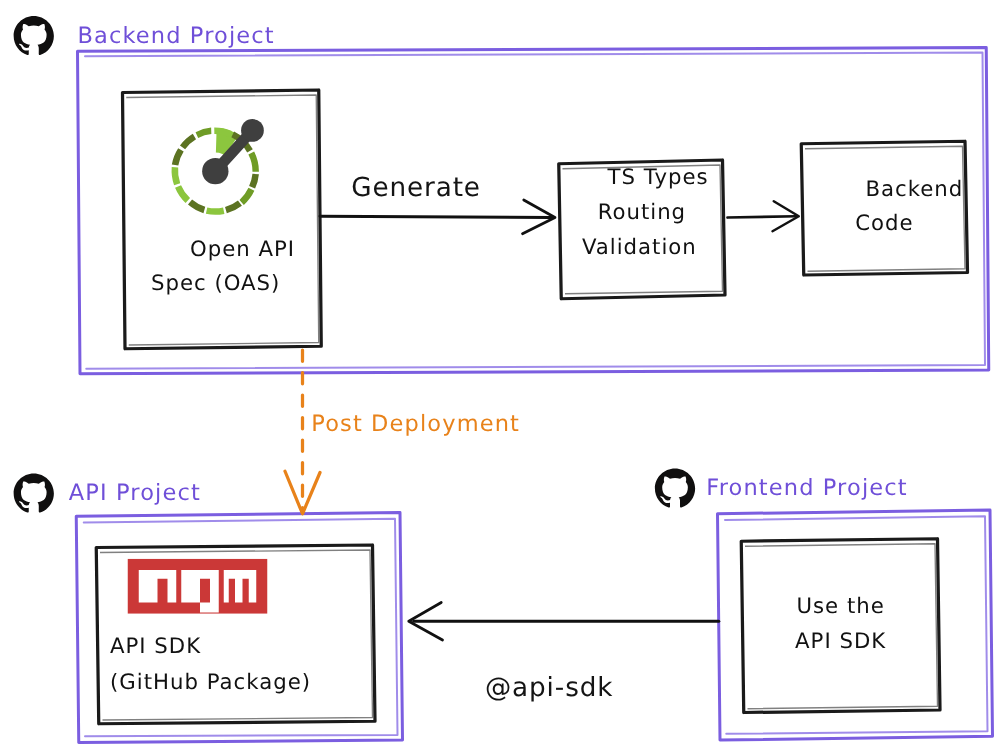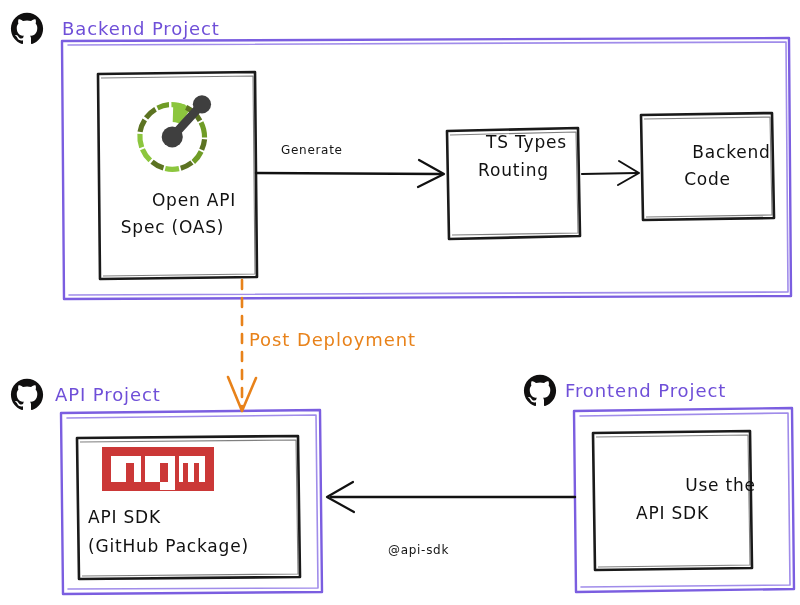--- a/index.html
+++ b/index.html
@@ -34,21 +34,21 @@
     text-align: center;
     color: #111111;
     font-size: 17px;
     line-height: 25px;
     letter-spacing: 0.8px;
     white-space: pre;
   }
   .edge-label {
     position: absolute;
     color: #141414;
-    font-size: 12px;
+    font-size: 21px;
     line-height: 24px;
     letter-spacing: 0.7px;
     white-space: pre;
   }
   .group-title {
     position: absolute;
     color: #6f4fd8;
     font-size: 18px;
     letter-spacing: 0.9px;
     white-space: pre;
@@ -195,28 +195,29 @@
     <path fill="#ffffff" d="M9 9 h30 v26 h-7 v-19 h-8 v19 h-15 z"></path>
     <path fill="#ffffff" d="M43 9 h30 v34 h-15 v-8 h8 v-19 h-8 v19 h-15 z"></path>
     <path fill="#ffffff" d="M77 9 h26 v26 h-6 v-19 h-5 v19 h-6 v-19 h-5 v19 h-4 z"></path>
   </svg>
 
   <div class="node-label hand" style="left:98px; top:188px; width:192px;">Open API</div>
   <div class="node-label hand" style="left:98px; top:215px; width:149px;">Spec (OAS)</div>
 
   <div class="node-label hand" style="left:447px; top:130px; width:159px;">TS Types</div>
   <div class="node-label hand" style="left:447px; top:158px; width:133px;">Routing</div>
+  <div class="node-label hand" style="left:445px; top:186px; width:133px;">Validation</div>
 
   <div class="node-label hand" style="left:641px; top:140px; width:133px;padding-left:24px;">Backend</div>
   <div class="node-label hand" style="left:641px; top:167px; width:133px;">Code</div>
 
   <div class="node-label hand" style="left:88px; top:505px; width:200px; text-align:left;">API SDK</div>
   <div class="node-label hand" style="left:88px; top:534px; width:210px; text-align:left;">(GitHub Package)</div>
 
-  <div class="node-label hand" style="left:593px; top:473px; width:159px;padding-left:48px;">Use the</div>
+  <div class="node-label hand" style="left:593px; top:473px; width:159px;">Use the</div>
   <div class="node-label hand" style="left:593px; top:501px; width:159px;">API SDK</div>
 
   <div class="edge-label hand" style="left:281px; top:138px;">Generate</div>
 
   <div class="deploy-label hand" style="left:249px; top:329px;">Post Deployment</div>
 
   <div class="edge-label hand" style="left:388px; top:538px;">@api-sdk</div>
 
 </div>
 

